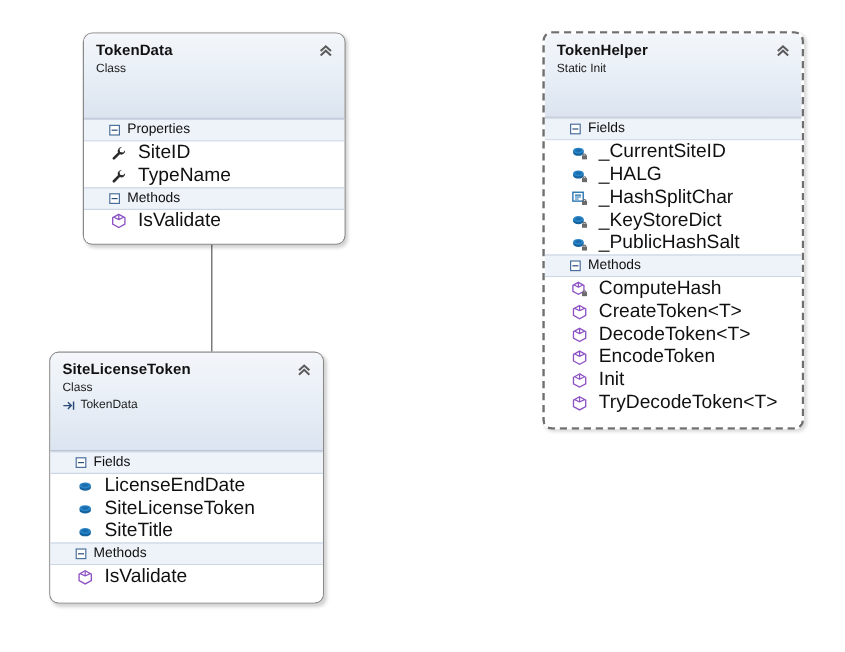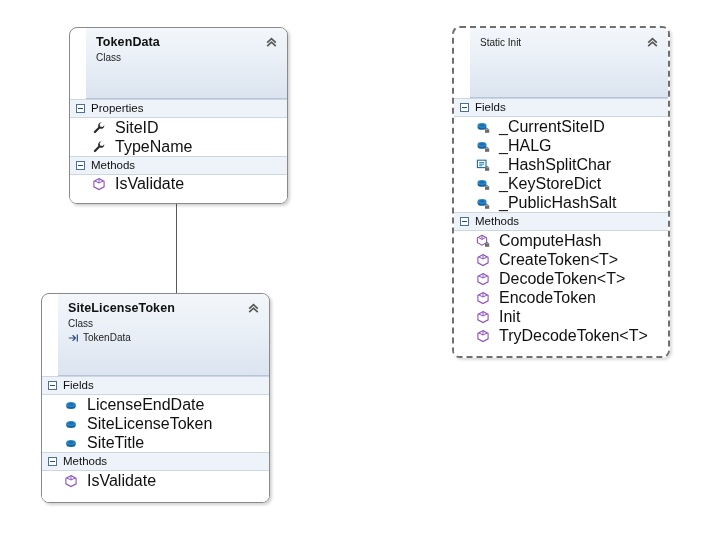--- a/index.html
+++ b/index.html
@@ -36,21 +36,20 @@
     border: 2px dashed #6f6f6f;
     box-shadow: 2px 2px 3px rgba(0,0,0,0.14);
   }
 
   
   .cb-header {
     position: relative;
     background: linear-gradient(to bottom, #f3f6fa 0%, #eaf0f7 42%, #dbe4f0 100%);
     border-bottom: 1px solid #b9c4d4;
     padding: 7px 10px 8px 10px;
-    margin-left: 16px;
   }
   .cb-title {
     font-size: 12.5px;
     font-weight: bold;
     color: #111111;
     letter-spacing: 0.1px;
     line-height: 15px;
   }
   .cb-stereotype {
     font-size: 10px;
@@ -77,21 +76,21 @@
   
   .cb-body { background: #ffffff; }
 
   .compartment-head {
     display: flex;
     align-items: center;
     gap: 6px;
     background: #eef2f9;
     border-top: 1px solid #ccd6e4;
     border-bottom: 1px solid #ccd6e4;
-    padding: 2px 8px 2px 6px;
+    padding: 2px 8px 2px 21px;
     height: 19px;
     box-sizing: border-box;
   }
   .compartment-head .label {
     font-size: 11.5px;
     color: #101010;
     line-height: 15px;
   }
 
   .member-row {
@@ -281,20 +280,21 @@
         </span>
         <span class="m-label">IsValidate</span>
       </div>
 
       <div style="height:12px;background:#ffffff;"></div>
     </div>
   </div>
 
   <div class="class-box static" style="left:452px; top:26px; width:218px;">
     <div class="cb-header" style="height:54px;">
+      <div class="cb-title">TokenHelper</div>
       <div class="cb-stereotype">Static Init</div>
       <svg class="chevron-up" viewBox="0 0 13 13">
         <path d="M2.2 6.6 L6.5 2.6 L10.8 6.6" fill="none" stroke="#5a5a5a" stroke-width="1.7"></path>
         <path d="M2.2 10.2 L6.5 6.2 L10.8 10.2" fill="none" stroke="#5a5a5a" stroke-width="1.7"></path>
       </svg>
     </div>
     <div class="cb-body">
 
       <div class="compartment-head">
         <span class="toggle-box"></span>

